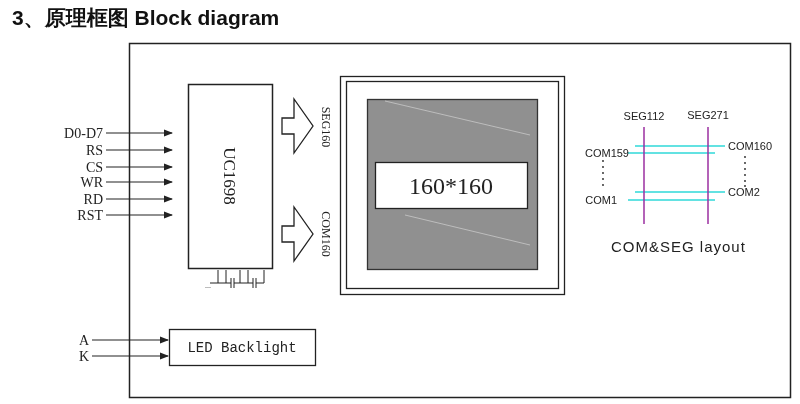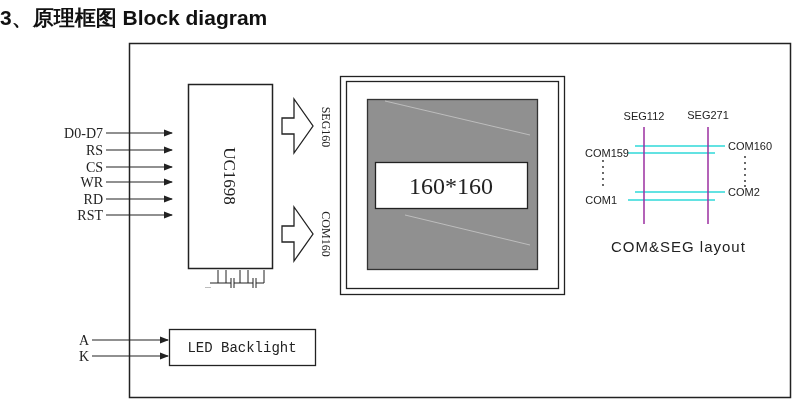--- a/index.html
+++ b/index.html
@@ -1,17 +1,17 @@
 <!DOCTYPE html>
 <html><head>
 <meta charset="utf-8">
 <style>
   html,body{margin:0;padding:0;background:#fff;}
   body{width:800px;height:404px;position:relative;overflow:hidden;font-family:"Liberation Serif",serif;}
-  .title{position:absolute;left:0;top:4px;font-family:"Liberation Sans",sans-serif;font-weight:bold;font-size:21px;color:#111;white-space:nowrap;}
+  .title{position:absolute;left:12px;top:4px;font-family:"Liberation Sans",sans-serif;font-weight:bold;font-size:21px;color:#111;white-space:nowrap;}
   svg{position:absolute;left:0;top:0;}
   .serif{font-family:"Liberation Serif",serif;fill:#222;}
   .mono{font-family:"Liberation Mono",monospace;fill:#222;}
   .sans{font-family:"Liberation Sans",sans-serif;fill:#222;}
 </style>
 </head>
 <body>
 
 <div class="title">3、原理框图 Block diagram</div>
 

